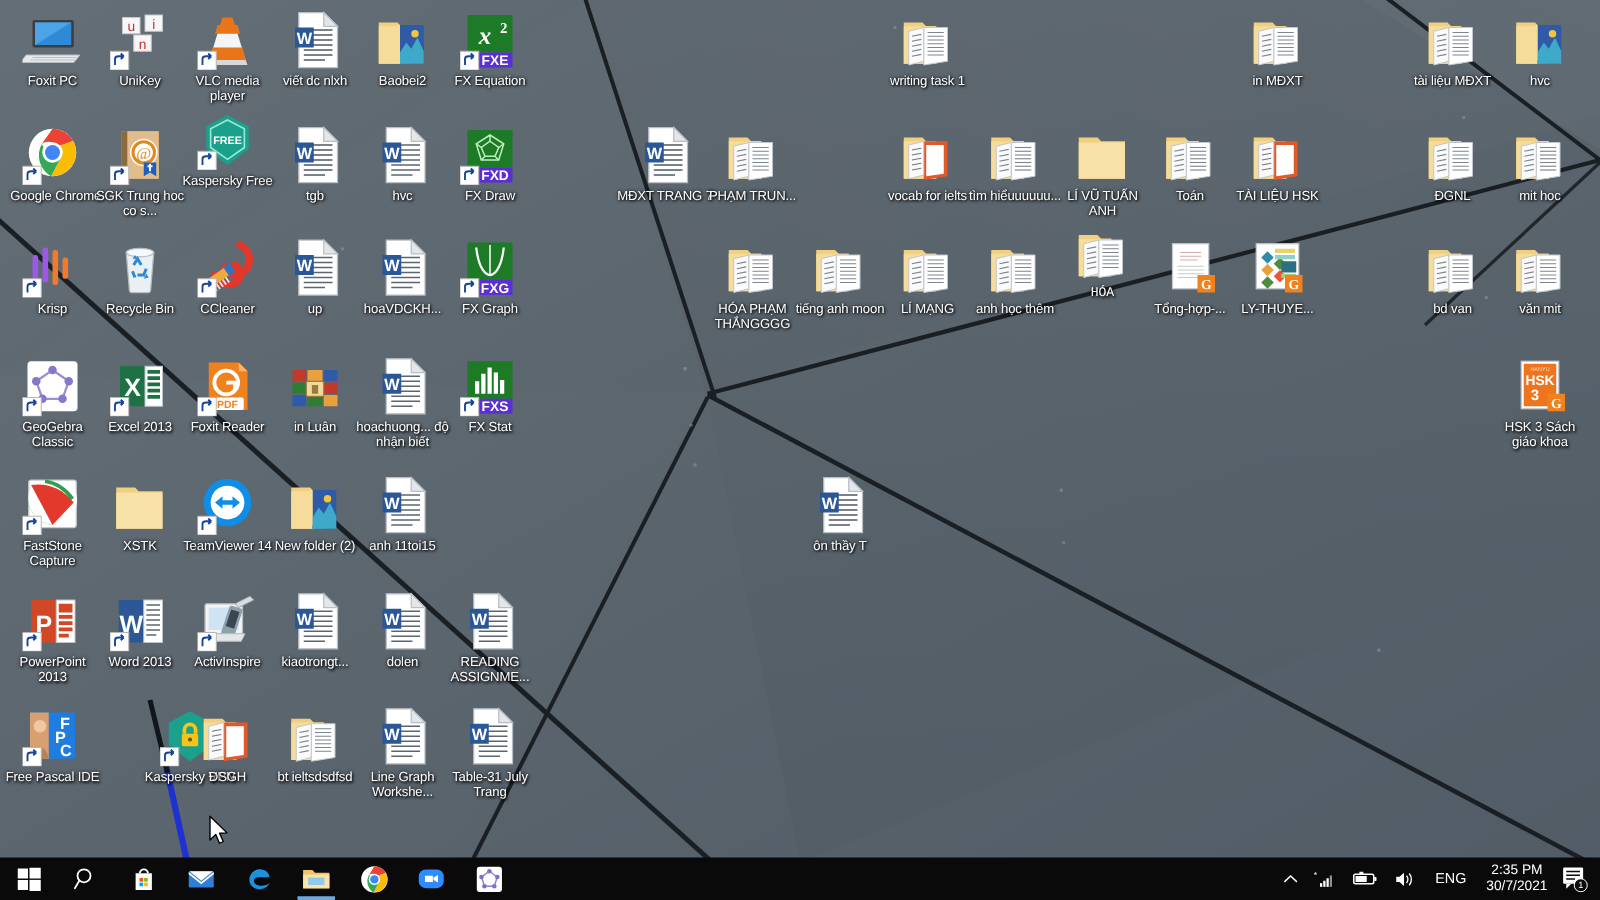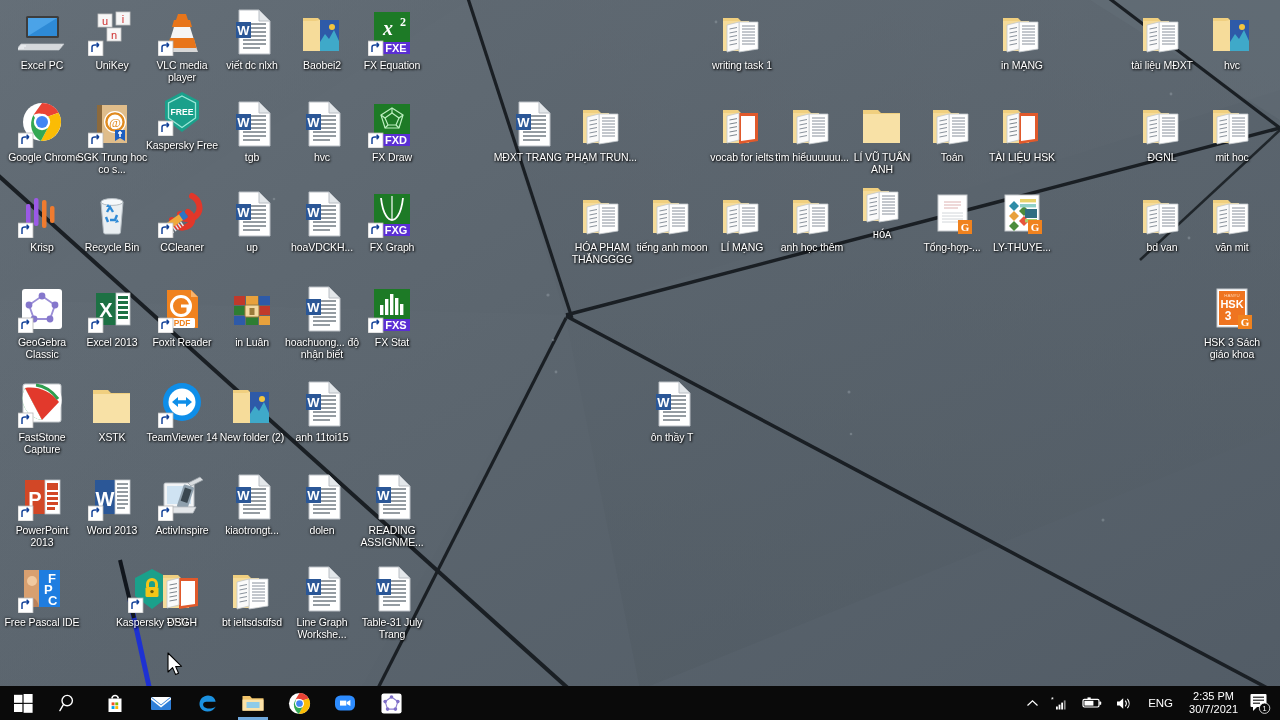--- a/index.html
+++ b/index.html
@@ -148,21 +148,21 @@
             <rect x="8" y="8" width="33" height="22" rx="1.6" fill="#3d3d3d"></rect>
     <rect x="10" y="10" width="29" height="18" fill="#2e8ad6"></rect>
     <path d="M10,10 h29 l-29,18 z" fill="#4ba3e8"></path>
     <path d="M3,36 h43 l-5,6 h-43 z" fill="#e6e9ec" stroke="#b7bcc1" stroke-width="0.8"></path>
     <g stroke="#b7bcc1" stroke-width="0.7">
       <line x1="8" y1="38" x2="43" y2="38"></line>
               <line x1="6" y1="40" x2="42" y2="40"></line>
             </g>
           </svg>
         </div>
-        <div class="label">Excel PC</div>
+        <div class="label">Foxit PC</div>
       </div>
       <div class="icon" style="left: 73px; top: 8px;">
         <div class="glyph">
           <svg viewBox="0 0 48 48">
             <rect x="10" y="6" width="14" height="13" fill="#f7f7f7" stroke="#c7c7c7" stroke-width="0.8"></rect>
     <text x="17" y="17" font-size="11" fill="#cf2d2d" text-anchor="middle" font-family="Liberation Sans, sans-serif">u</text>
     <rect x="28" y="4" width="14" height="13" fill="#f7f7f7" stroke="#c7c7c7" stroke-width="0.8"></rect>
     <text x="35" y="15" font-size="11" fill="#cf2d2d" text-anchor="middle" font-family="Liberation Sans, sans-serif">i</text>
     <rect x="19" y="20" width="14" height="13" fill="#f7f7f7" stroke="#c7c7c7" stroke-width="0.8"></rect>
     <text x="26" y="31" font-size="11" fill="#cf2d2d" text-anchor="middle" font-family="Liberation Sans, sans-serif">n</text>
@@ -284,21 +284,21 @@
     <path d="M21,14 l-12,3 v27 l12,-3 z" fill="#fafafa" stroke="#c2c6ca" stroke-width="0.8"></path>
     <g stroke="#7b8590" stroke-width="0.9">
       <line x1="11.5" y1="21" x2="19" y2="19.5"></line>
               <line x1="11.5" y1="25" x2="19" y2="23.5"></line>
       <line x1="11.5" y1="29" x2="19" y2="27.5"></line>
               <line x1="11.5" y1="33" x2="19" y2="31.5"></line>
       <line x1="11.5" y1="37" x2="19" y2="35.5"></line>
             </g>
           </svg>
         </div>
-        <div class="label">in MẠNG</div>
+        <div class="label">in MĐXT</div>
       </div>
       <div class="icon" style="left: 1123px; top: 8px;">
         <div class="glyph">
           <svg viewBox="0 0 48 48">
             <path d="M5,10 h15 l3,3 h8 v30 h-26 z" fill="#f0cf7f"></path>
     <path d="M5,13 h26 v30 h-26 z" fill="#f6dc9a"></path>
     <path d="M21,14 h19 v27 l-19,3 z" fill="#ffffff" stroke="#c2c6ca" stroke-width="0.8"></path>
     <g stroke="#7b8590" stroke-width="0.9">
       <line x1="24" y1="18" x2="37" y2="18"></line>
               <line x1="24" y1="21" x2="37" y2="21"></line>

